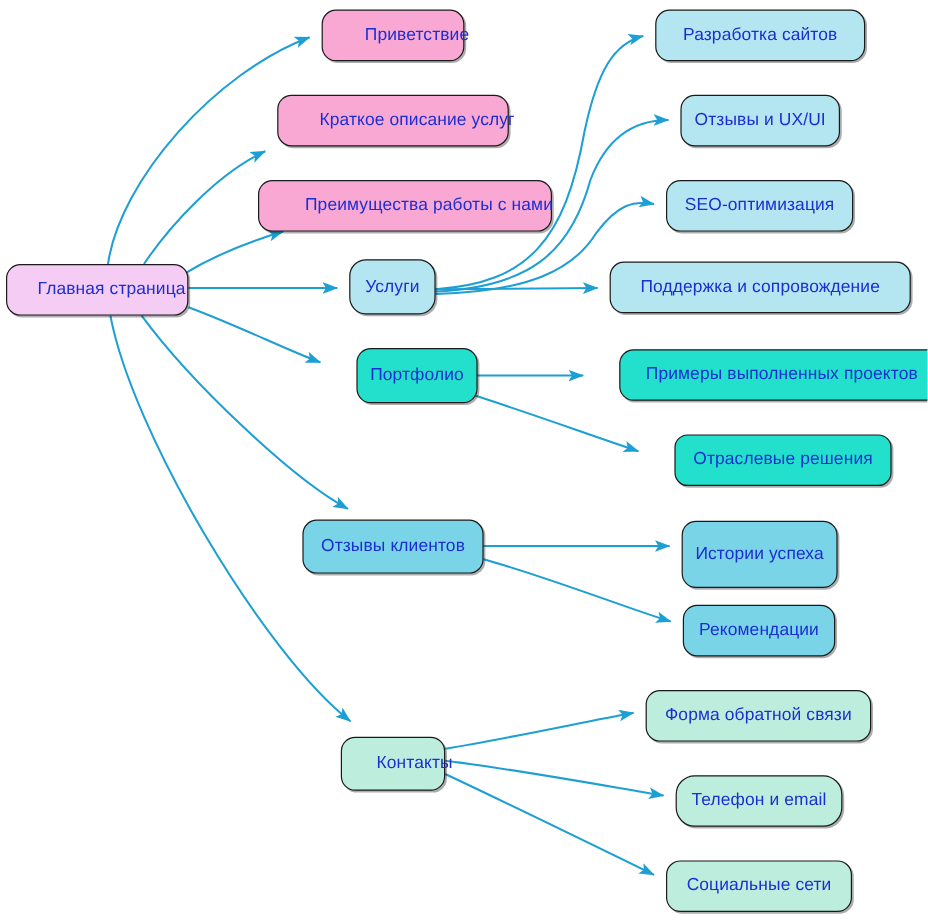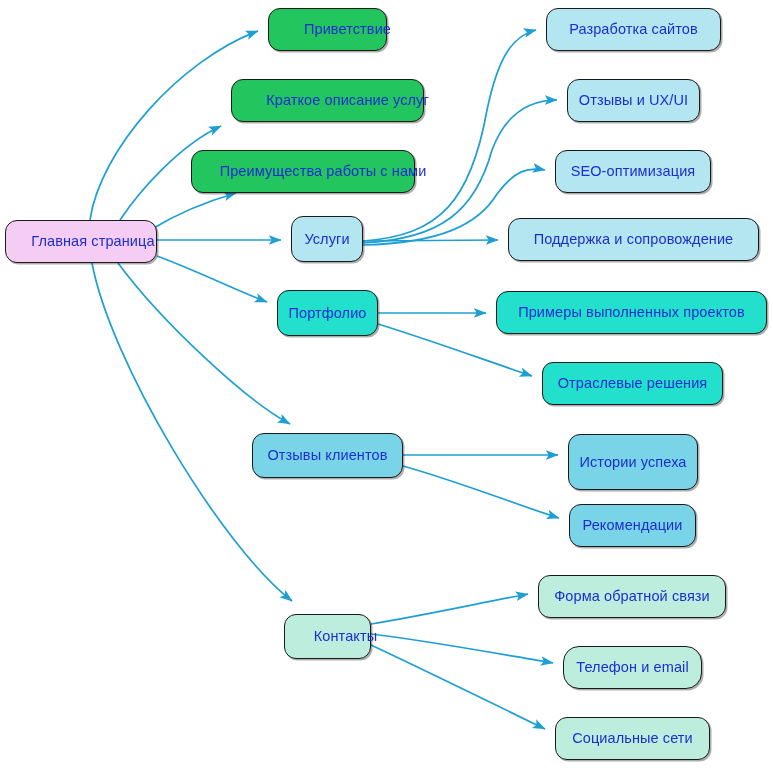--- a/index.html
+++ b/index.html
@@ -33,23 +33,23 @@
     align-items: center;
     justify-content: center;
     color: #1c2ed0;
     font-size: 14.5px;
     line-height: 1;
     white-space: nowrap;
     letter-spacing: 0.1px;
     box-shadow: 1.5px 1.5px 0 rgba(0,0,0,0.32);
   }
   .fill-root      { background: #f4ccf4; }
-  .fill-intro     { background: #22c55e; padding-left: 40px; }
+  .fill-intro     { background: #f9a8d4; padding-left: 40px; }
   .fill-services  { background: #b3e6f0; }
-  .fill-portfolio { background: #22e0cc; }
+  .fill-portfolio { background: #22e0cc; margin-left: 20px; }
   .fill-reviews   { background: #79d4e8; }
   .fill-contacts  { background: #bdeedd; }
 </style>
 </head>
 <body>
 
 <div id="canvas">
 
   <svg id="edges" viewBox="0 0 773 768" xmlns="http://www.w3.org/2000/svg">
     <defs>
@@ -76,22 +76,22 @@
         <path d="M 371 624 C 420 616, 485 602, 528 594" fill="none" stroke="#1e9fd4" stroke-width="1.7" marker-end="url(#arrow)"></path>
         <path d="M 371 634 C 430 641, 505 655, 553 663" fill="none" stroke="#1e9fd4" stroke-width="1.7" marker-end="url(#arrow)"></path>
         <path d="M 371 645 C 420 668, 500 707, 545 729" fill="none" stroke="#1e9fd4" stroke-width="1.7" marker-end="url(#arrow)"></path>
       </g>
   </svg>
 
   <div id="node-layer">
       <div class="node fill-root" style="left: 5px; top: 220px; width: 152px; height: 43px; padding-left: 24px;">Главная страница</div>
       <div class="node fill-intro" style="left: 268px; top: 8px; width: 119px; height: 43px;">Приветствие</div>
       <div class="node fill-intro" style="left: 231px; top: 79px; width: 193px; height: 43px;">Краткое описание услуг</div>
-      <div class="node fill-intro" style="left: 191px; top: 150px; width: 224px; height: 43px;">Преимущества работы с нами</div>
-      <div class="node fill-services" style="left: 291px; top: 216px; width: 72px; height: 46px;">Услуги</div>
+      <div class="node fill-intro" style="left: 215px; top: 150px; width: 245px; height: 43px;">Преимущества работы с нами</div>
+      <div class="node fill-services" style="left: 291px; top: 216px; width: 72px; height: 46px; border-radius: 14px;">Услуги</div>
       <div class="node fill-services" style="left: 546px; top: 8px; width: 175px; height: 43px;">Разработка сайтов</div>
       <div class="node fill-services" style="left: 567px; top: 79px; width: 133px; height: 43px;">Отзывы и UX/UI</div>
       <div class="node fill-services" style="left: 555px; top: 150px; width: 156px; height: 43px;">SEO-оптимизация</div>
       <div class="node fill-services" style="left: 508px; top: 218px; width: 251px; height: 43px;">Поддержка и сопровождение</div>
       <div class="node fill-portfolio" style="left: 277px; top: 290px; width: 101px; height: 46px;">Портфолио</div>
       <div class="node fill-portfolio" style="left: 496px; top: 291px; width: 271px; height: 43px;">Примеры выполненных проектов</div>
       <div class="node fill-portfolio" style="left: 542px; top: 362px; width: 181px; height: 43px; border-radius: 11px;">Отраслевые решения</div>
       <div class="node fill-reviews" style="left: 252px; top: 433px; width: 151px; height: 45px;">Отзывы клиентов</div>
       <div class="node fill-reviews" style="left: 568px; top: 434px; width: 130px; height: 56px;">Истории успеха</div>
       <div class="node fill-reviews" style="left: 569px; top: 504px; width: 127px; height: 43px;">Рекомендации</div>

